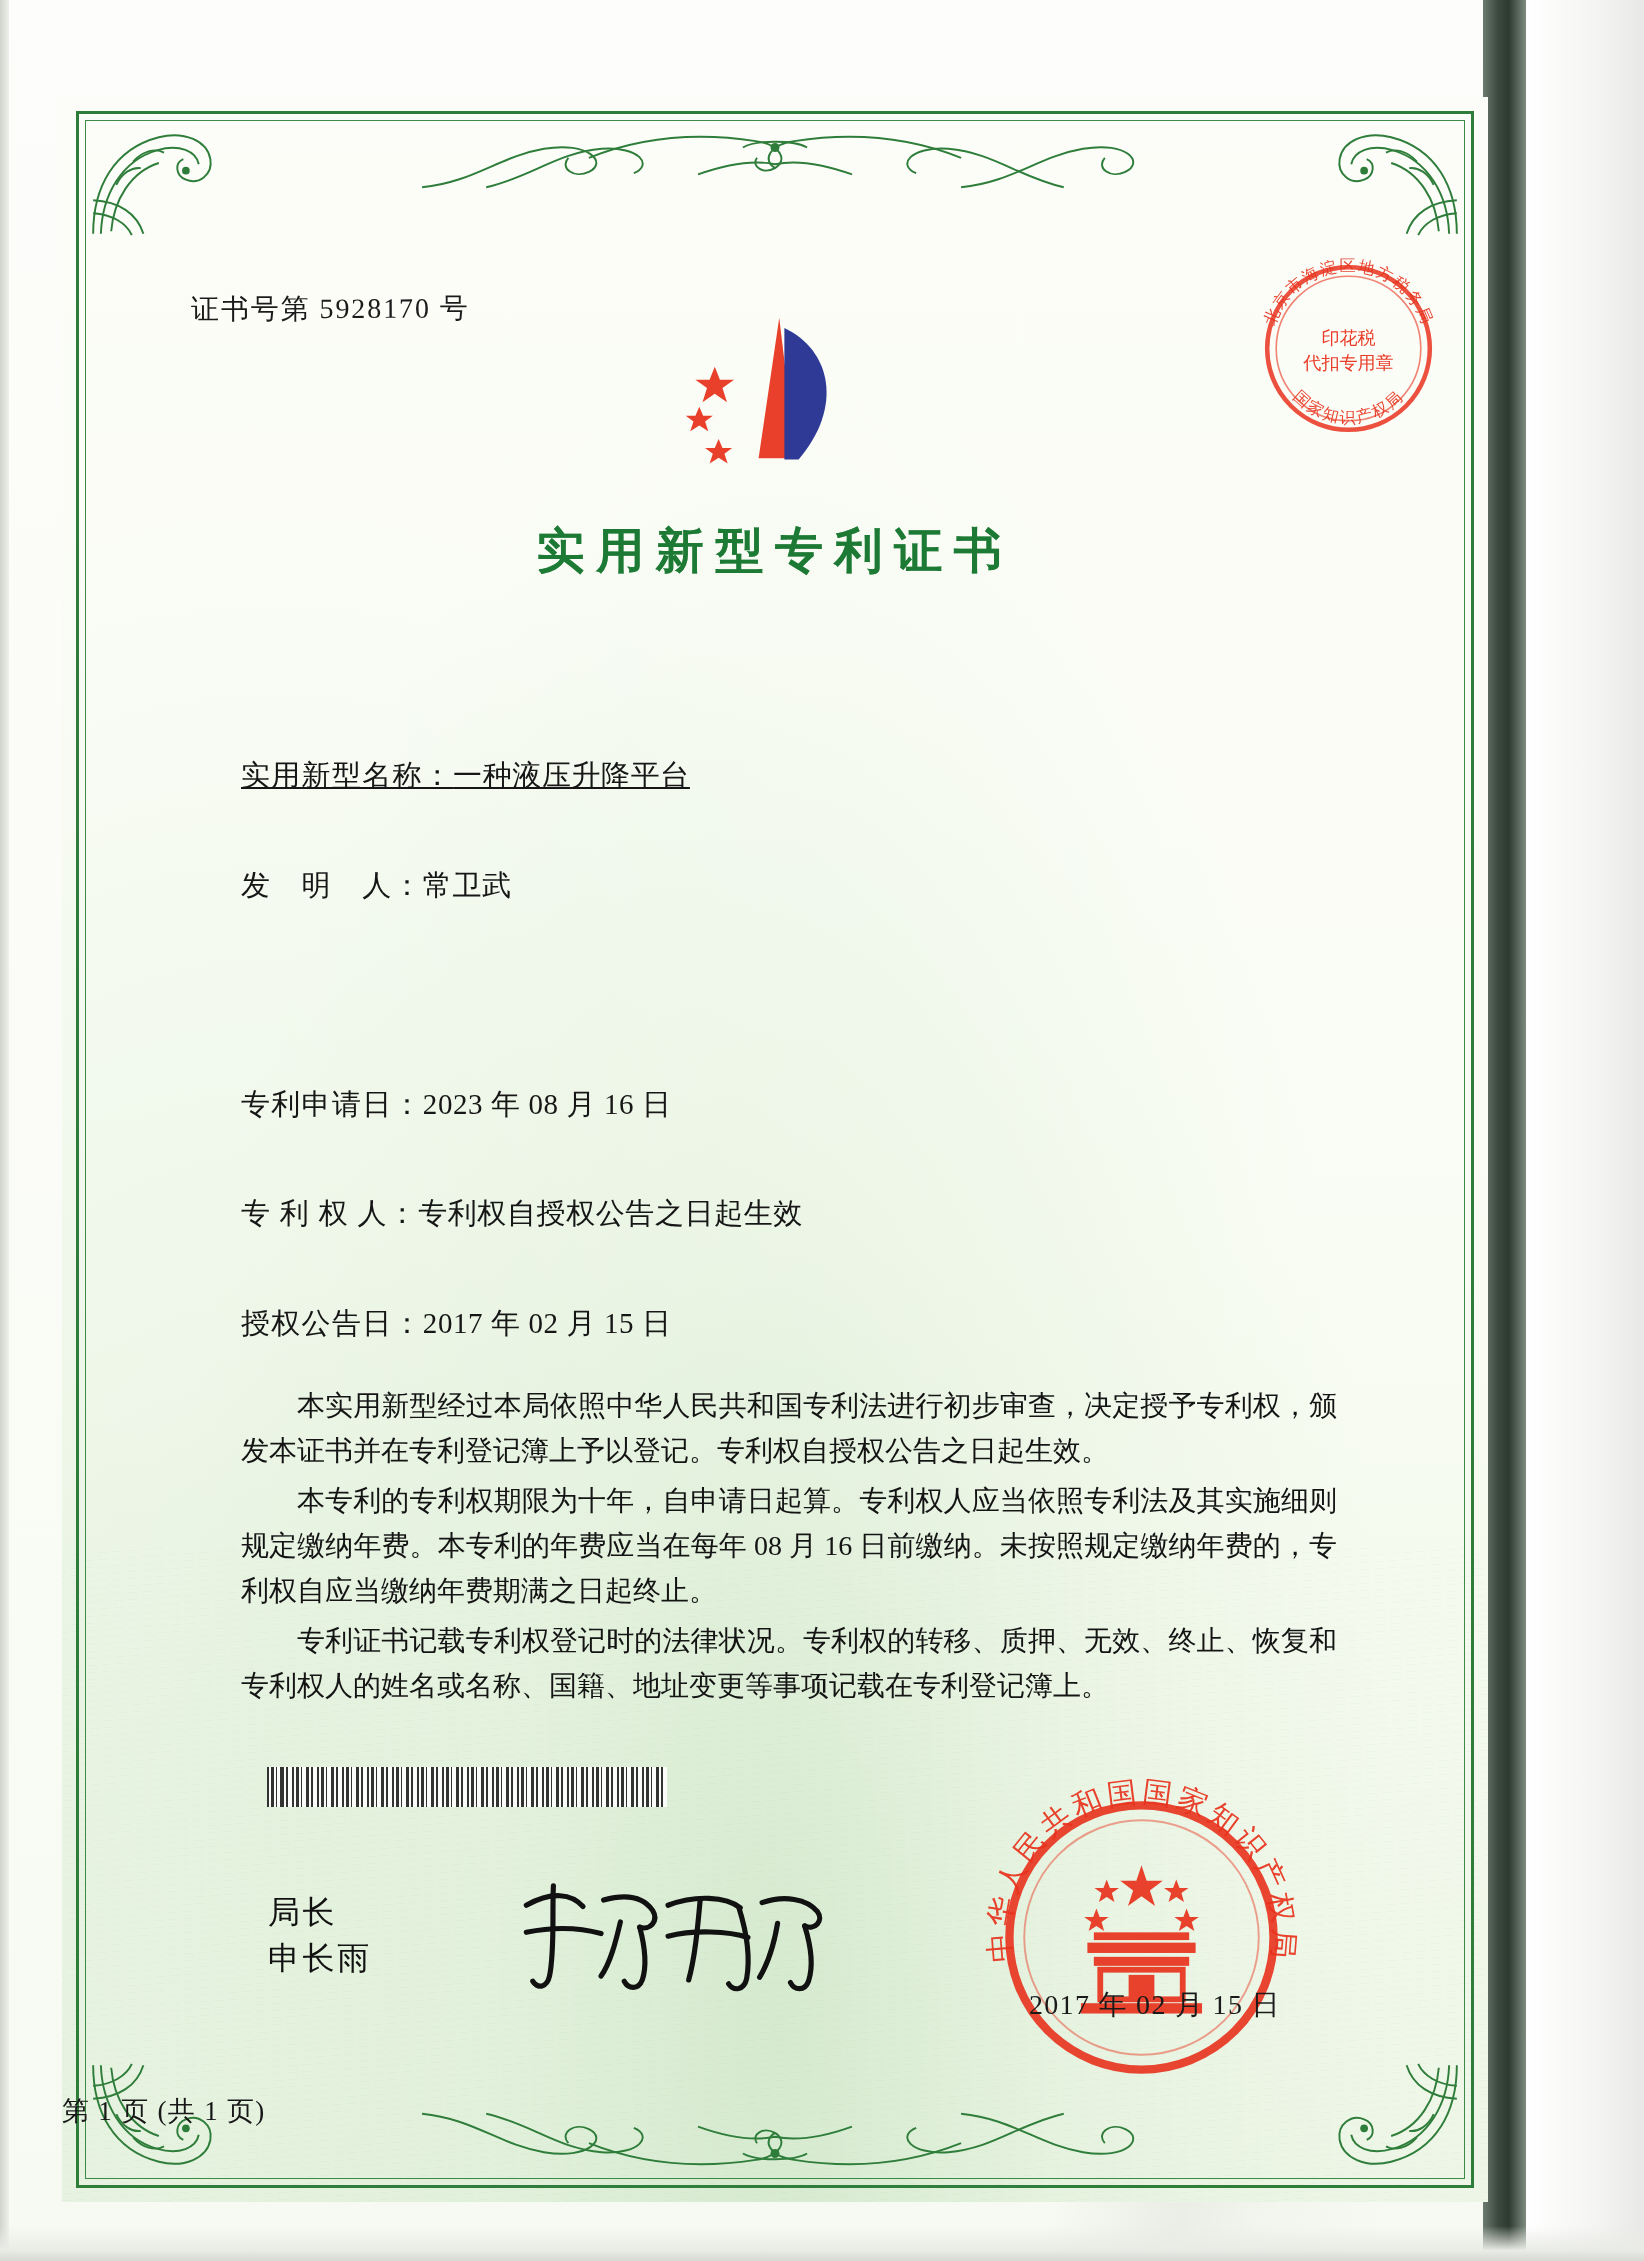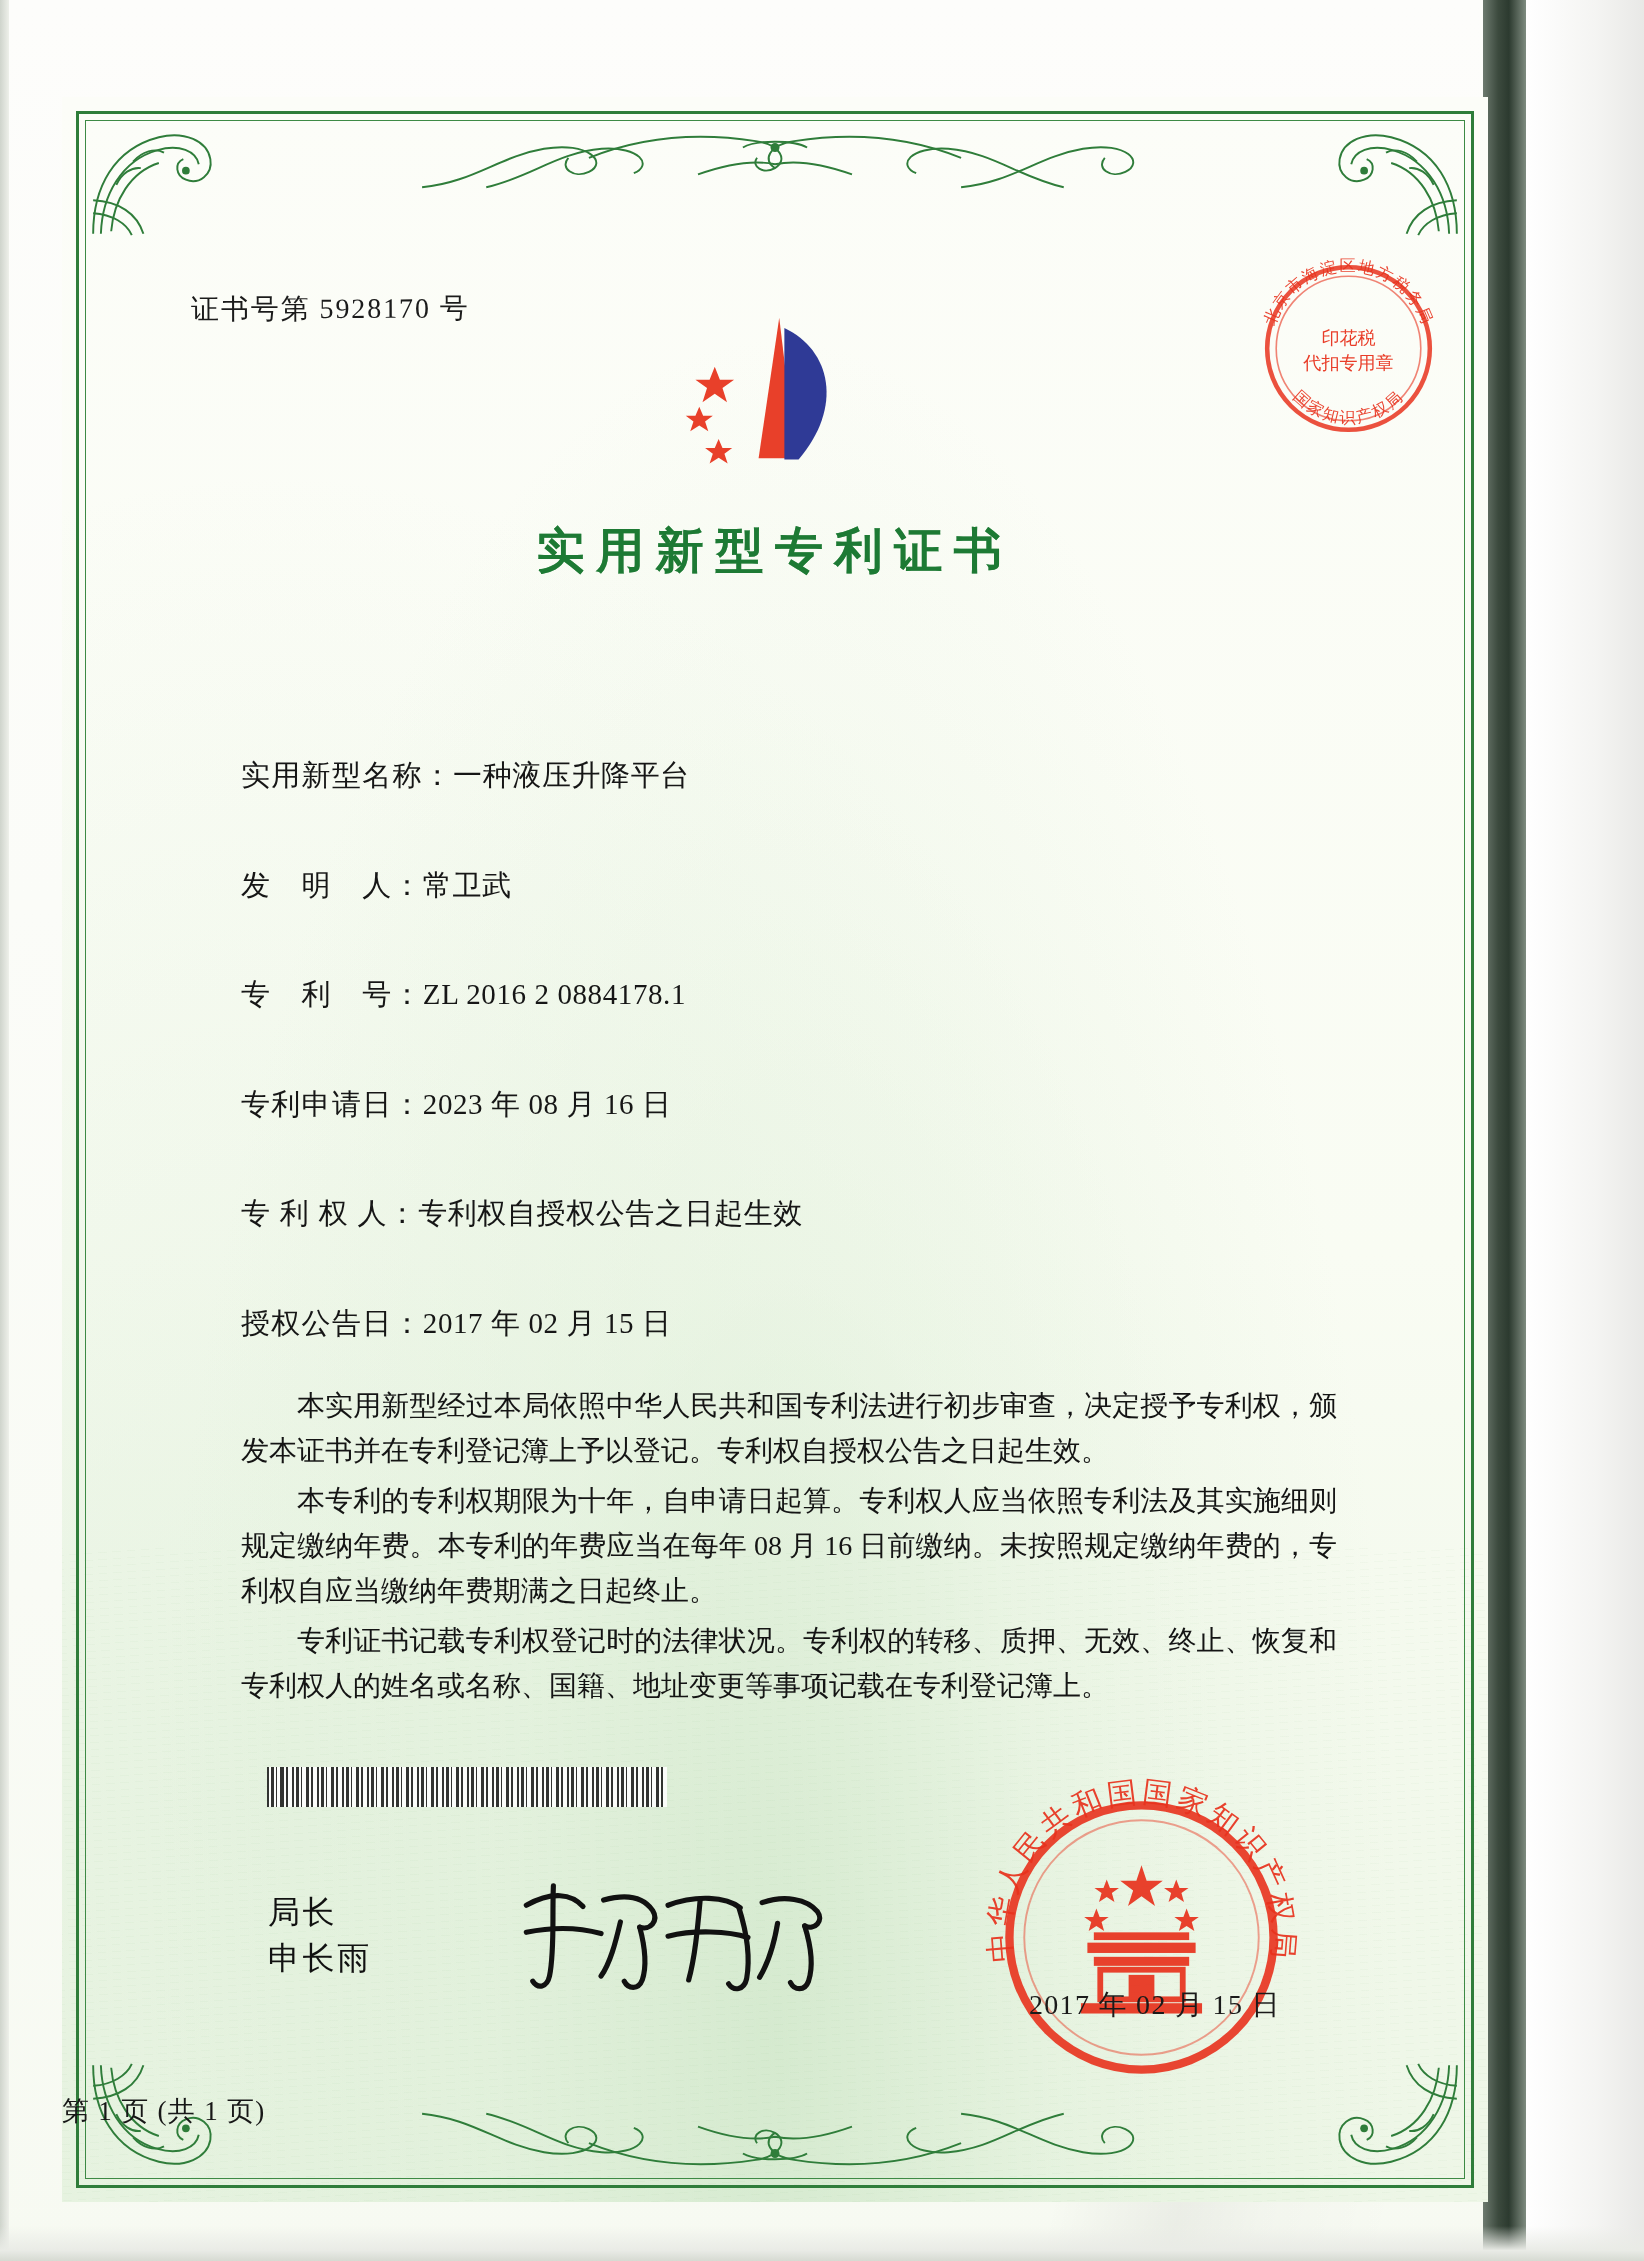--- a/index.html
+++ b/index.html
@@ -145,21 +145,21 @@
     position: absolute;
     left: 179px;
     font-size: 29px;
     color: #161616;
     white-space: nowrap;
     font-family: "Liberation Serif", "DejaVu Serif", serif;
     letter-spacing: 0.6px;
   }
   .field .lbl { letter-spacing: 1.3px; }
   .field .val { letter-spacing: 0.6px; }
-  #f-name   { top: 659px; }
+  #f-name   { top: 659px; text-decoration: underline; }
   #f-inventor { top: 769px; }
   #f-patno  { top: 878px; }
   #f-appdate{ top: 988px; }
   #f-owner  { top: 1097px; }
   #f-pubdate{ top: 1207px; }
 
   
   #body-text {
     position: absolute;
     left: 179px; top: 1286px;
@@ -356,23 +356,20 @@
   </div>
 
   <div id="title">实用新型专利证书</div>
 
   <div class="field" id="f-name">
     <span class="lbl">实用新型名称：</span><span class="val">一种液压升降平台</span>
   </div>
   <div class="field" id="f-inventor">
     <span class="lbl">发　明　人：</span><span class="val">常卫武</span>
   </div>
-  <div class="field" id="f-patno">
-    <span class="lbl">专　利　号：</span><span class="val">ZL 2016 2 0884178.1</span>
-  </div>
   <div class="field" id="f-appdate">
     <span class="lbl">专利申请日：</span><span class="val">2023 年 08 月 16 日</span>
   </div>
   <div class="field" id="f-owner">
     <span class="lbl">专 利 权 人：</span><span class="val">专利权自授权公告之日起生效</span>
   </div>
   <div class="field" id="f-pubdate">
     <span class="lbl">授权公告日：</span><span class="val">2017 年 02 月 15 日</span>
   </div>
 

